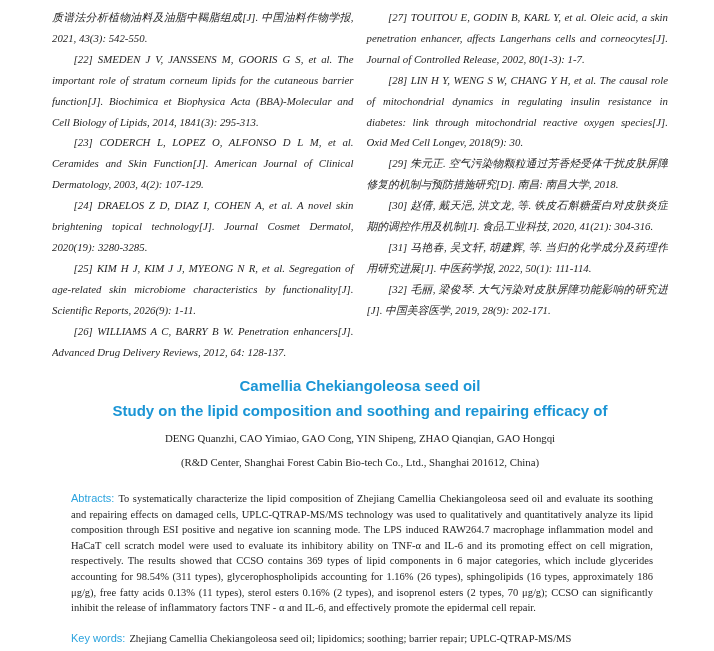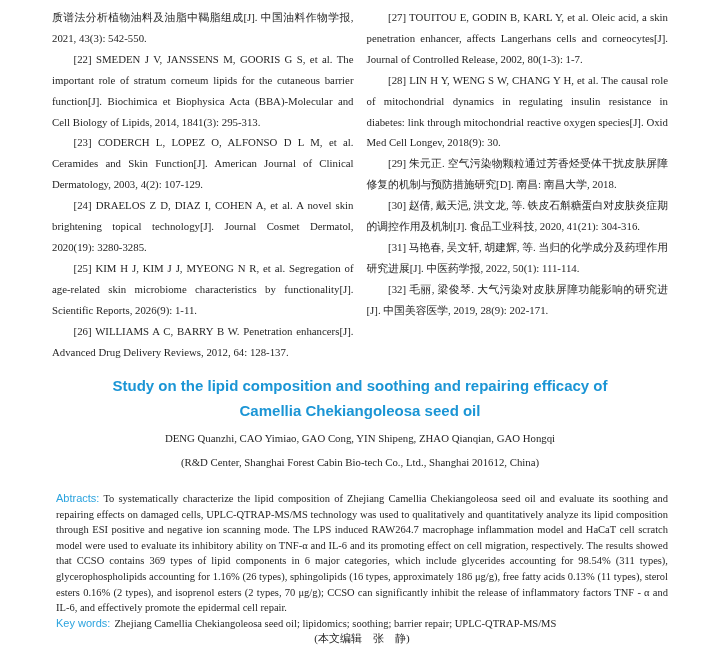--- a/index.html
+++ b/index.html
@@ -17,20 +17,21 @@
   }
   
   .refs {
     display: flex;
     gap: 13px;
     height: 356px;
     overflow: hidden;
     font-size: 10.8px;
     line-height: 20.9px;
     text-align: justify;
+    font-style: italic;
   }
   .refs .col { flex: 1 1 0; min-width: 0; }
   .ref { margin: 0; text-indent: 2em; }
   .ref.no-indent { text-indent: 0; }
   
   .title {
     margin-top: 10px;
     text-align: center;
     font-family: "Liberation Sans", "DejaVu Sans", sans-serif;
     font-weight: bold;
@@ -51,21 +52,21 @@
     line-height: 14px;
   }
   
   .abstract-block {
     margin-top: 22px;
     margin-left: 4px;
     font-size: 10.5px;
     line-height: 15.6px;
     text-align: justify;
   }
-  .abstract-block p { margin: 0; }
+  .abstract-block p { margin: 15px; }
   .inline-label {
     font-family: "Liberation Sans", "DejaVu Sans", sans-serif;
     font-size: 11px;
     color: var(--label-blue, #2ba3de);
     margin-right: 4px;
   }
   .editor-note {
     margin-top: 0;
     text-align: center;
     font-size: 11px;
@@ -90,22 +91,22 @@
         <p class="ref">[27] TOUITOU E, GODIN B, KARL Y, et al. Oleic acid, a skin penetration enhancer, affects Langerhans cells and corneocytes[J]. Journal of Controlled Release, 2002, 80(1-3): 1-7.</p>
         <p class="ref">[28] LIN H Y, WENG S W, CHANG Y H, et al. The causal role of mitochondrial dynamics in regulating insulin resistance in diabetes: link through mitochondrial reactive oxygen species[J]. Oxid Med Cell Longev, 2018(9): 30.</p>
         <p class="ref">[29] 朱元正. 空气污染物颗粒通过芳香烃受体干扰皮肤屏障修复的机制与预防措施研究[D]. 南昌: 南昌大学, 2018.</p>
         <p class="ref">[30] 赵倩, 戴天浥, 洪文龙, 等. 铁皮石斛糖蛋白对皮肤炎症期的调控作用及机制[J]. 食品工业科技, 2020, 41(21): 304-316.</p>
         <p class="ref">[31] 马艳春, 吴文轩, 胡建辉, 等. 当归的化学成分及药理作用研究进展[J]. 中医药学报, 2022, 50(1): 111-114.</p>
         <p class="ref">[32] 毛丽, 梁俊琴. 大气污染对皮肤屏障功能影响的研究进[J]. 中国美容医学, 2019, 28(9): 202-171.</p>
       </div>
   </div>
 
   <div class="title">
+    <div>Camellia Chekiangoleosa seed oil</div>
     <div>Study on the lipid composition and soothing and repairing efficacy of</div>
-    <div>Camellia Chekiangoleosa seed oil</div>
   </div>
 
   <div class="authors">DENG Quanzhi, CAO Yimiao, GAO Cong, YIN Shipeng, ZHAO Qianqian, GAO Hongqi</div>
 
   <div class="affiliation">(R&amp;D Center, Shanghai Forest Cabin Bio-tech Co., Ltd., Shanghai 201612, China)</div>
 
   <div class="abstract-block">
     <p><span class="inline-label">Abtracts:</span><span>To systematically characterize the lipid composition of Zhejiang Camellia Chekiangoleosa seed oil and evaluate its soothing and repairing effects on damaged cells, UPLC-QTRAP-MS/MS technology was used to qualitatively and quantitatively analyze its lipid composition through ESI positive and negative ion scanning mode. The LPS induced RAW264.7 macrophage inflammation model and HaCaT cell scratch model were used to evaluate its inhibitory ability on TNF-α and IL-6 and its promoting effect on cell migration, respectively. The results showed that CCSO contains 369 types of lipid components in 6 major categories, which include glycerides accounting for 98.54% (311 types), glycerophospholipids accounting for 1.16% (26 types), sphingolipids (16 types, approximately 186 μg/g), free fatty acids 0.13% (11 types), sterol esters 0.16% (2 types), and isoprenol esters (2 types, 70 μg/g); CCSO can significantly inhibit the release of inflammatory factors TNF - α and IL-6, and effectively promote the epidermal cell repair.</span></p>
     <p><span class="inline-label">Key words:</span><span>Zhejiang Camellia Chekiangoleosa seed oil; lipidomics; soothing; barrier repair; UPLC-QTRAP-MS/MS</span></p>
     <div class="editor-note">(本文编辑　张　静)</div>

